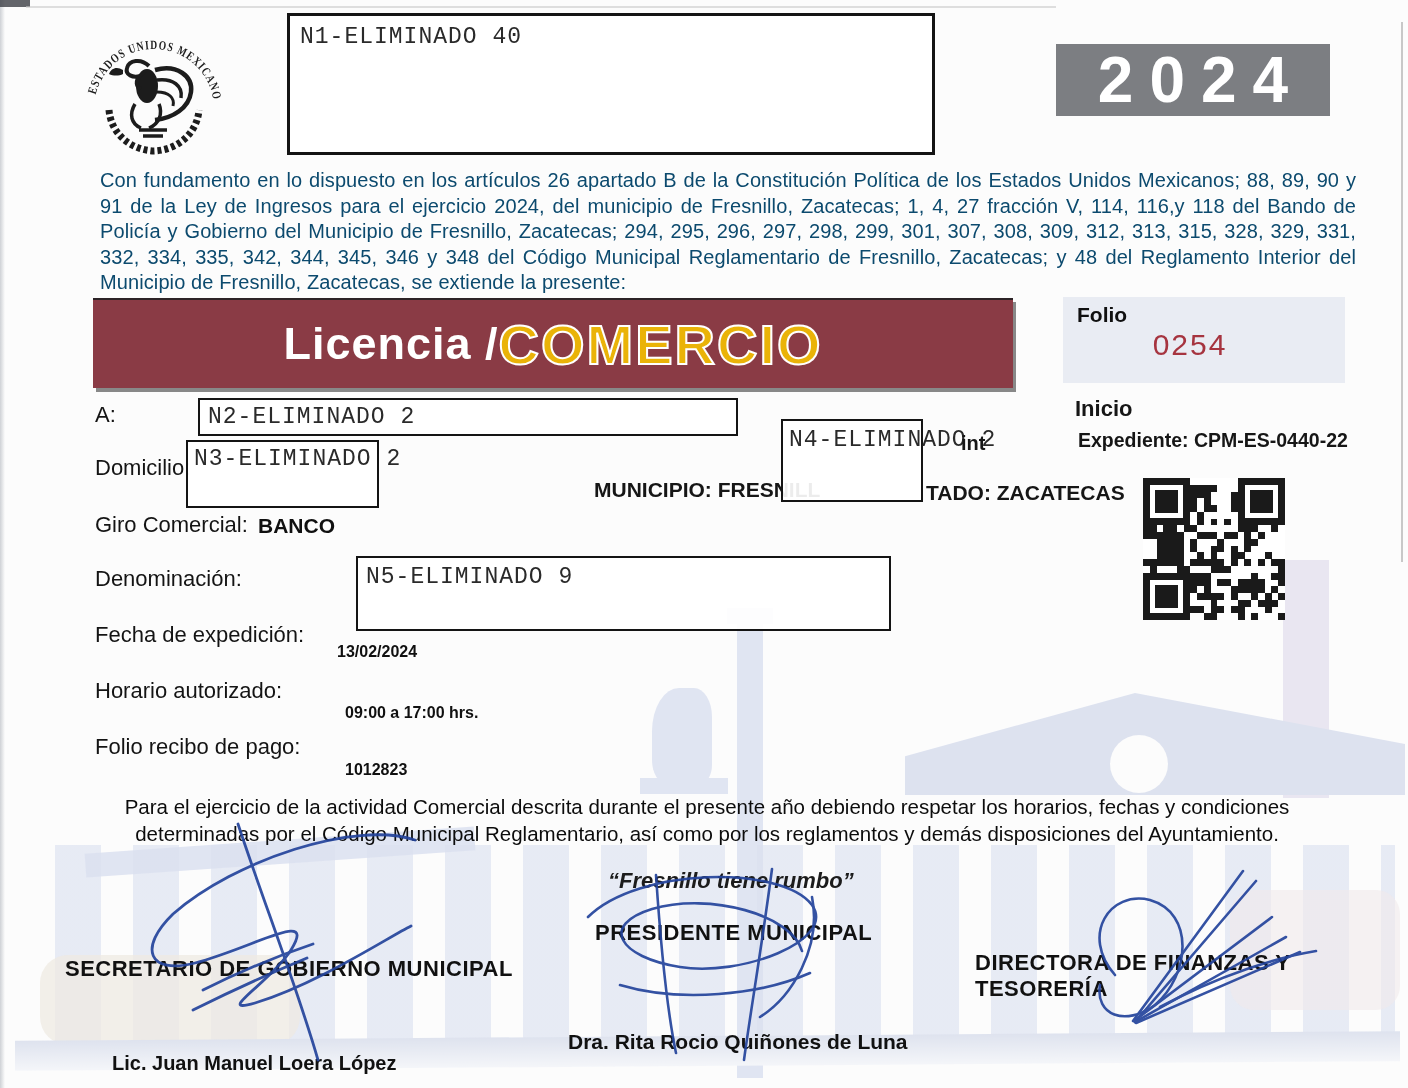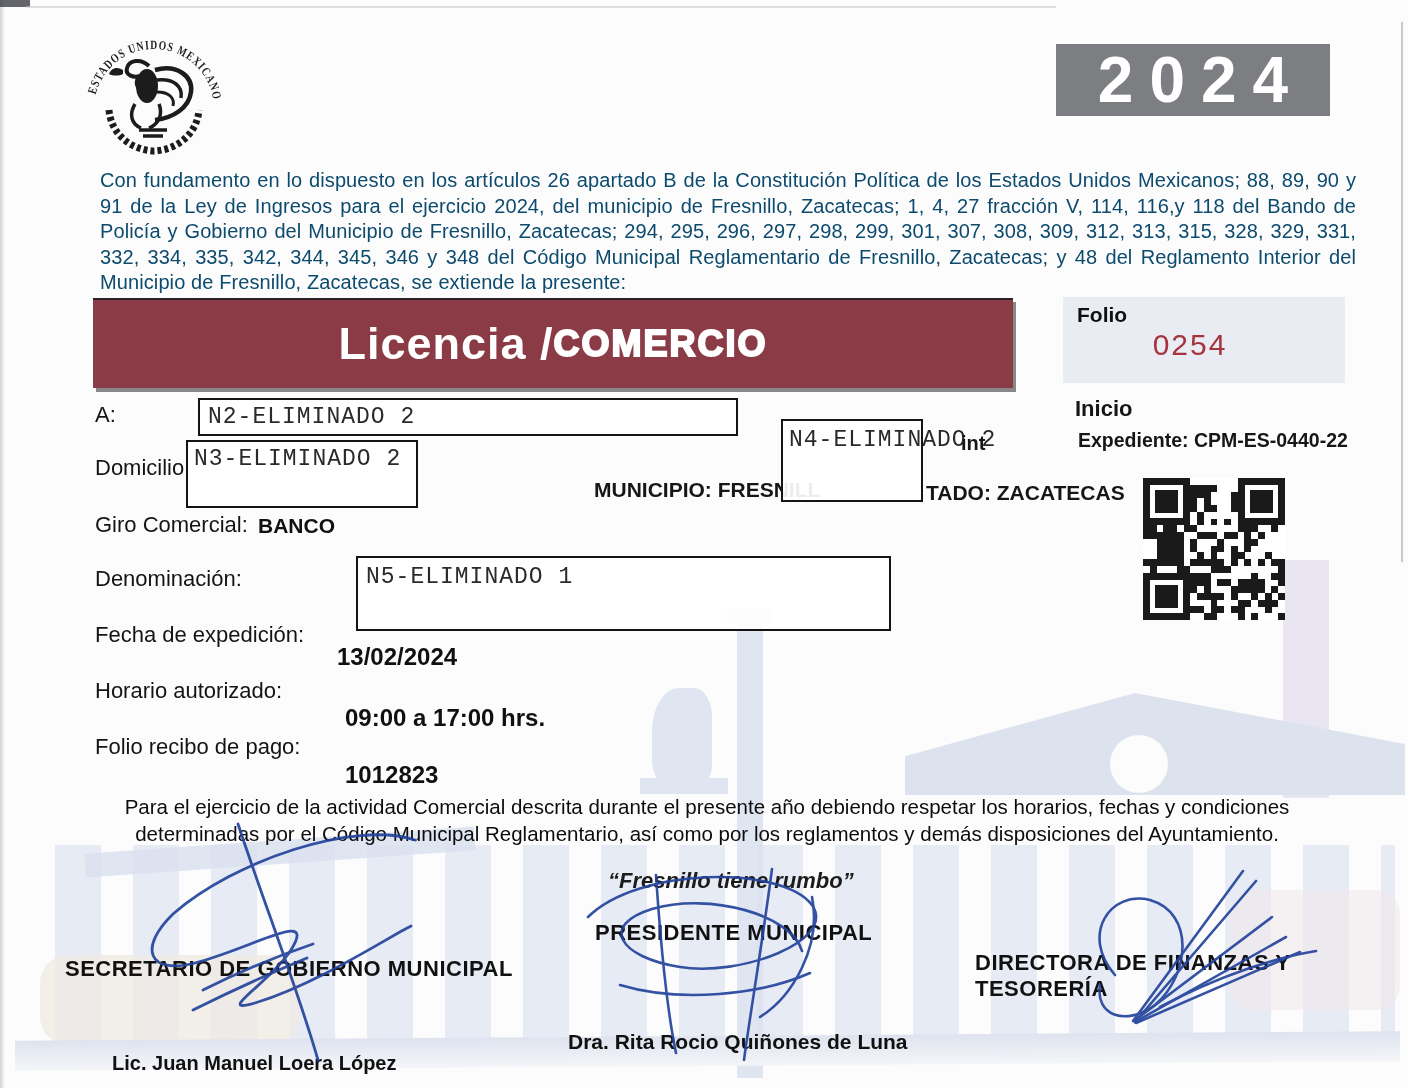--- a/index.html
+++ b/index.html
@@ -33,32 +33,32 @@
   .box{border:3px solid #141414;background:rgba(255,255,255,.92);box-sizing:border-box;}
   .redact{font-family:"Liberation Mono","DejaVu Sans Mono",monospace;font-size:23px;color:#2a2a2a;letter-spacing:1px;white-space:nowrap;}
   .n1box{left:287px;top:13px;width:648px;height:142px;padding:8px 10px;}
   .year{left:1056px;top:44px;width:274px;height:72px;display:flex;align-items:center;justify-content:center;
         font-weight:700;font-size:64px;color:#fff;letter-spacing:16px;text-indent:16px;}
   .legal{left:100px;top:168px;width:1256px;font-size:20px;line-height:25.5px;color:#0c4a6e;text-align:justify;letter-spacing:.1px;}
   
   .banner{left:93px;top:298px;width:920px;height:88px;display:flex;align-items:center;justify-content:center;
           border-top:2px solid #2c2326;box-shadow:3px 4px 0 rgba(40,40,40,.55);}
   .banner .pre{color:#fff;font-weight:700;font-size:45px;letter-spacing:1px;}
-  .banner .main{color:#ffffff;font-weight:700;font-size:36px;letter-spacing:2px;-webkit-text-stroke:2px #fff;}
+  .banner .main{color:#eab308;font-weight:700;font-size:56px;letter-spacing:2px;-webkit-text-stroke:2px #fff;}
   
   .foliobox{left:1063px;top:297px;width:282px;height:86px;background:#e9ecf3;}
   .folio-label{left:1077px;top:303px;font-weight:700;font-size:21px;color:#101010;}
   .folio-num{left:1100px;top:328px;width:180px;text-align:center;font-size:30px;letter-spacing:2px;}
   .inicio{left:1075px;top:396px;font-weight:700;font-size:22px;}
   .expediente{left:1078px;top:429px;font-weight:700;font-size:19.5px;}
   
   .flabel{font-size:22px;color:#141414;}
-  .fvalue{font-weight:700;font-size:24px;color:#101010;}
+  .fvalue{font-weight:700;font-size:16px;color:#101010;}
   .n2box{left:198px;top:398px;width:540px;height:38px;padding:4px 8px;border-width:2.5px;}
-  .n3box{left:186px;top:440px;width:232px;height:68px;padding:4px 6px;border-width:2.5px;}
+  .n3box{left:186px;top:440px;width:193px;height:68px;padding:4px 6px;border-width:2.5px;}
   .n4box{left:781px;top:419px;width:142px;height:83px;padding:6px 6px;border-width:2.5px;overflow:visible;z-index:3;}
   .n5box{left:356px;top:556px;width:535px;height:75px;padding:6px 8px;border-width:2.5px;}
   .int{left:961px;top:432px;font-weight:700;font-size:20px;z-index:4;}
   .muni{left:594px;top:478px;font-weight:700;font-size:21px;white-space:nowrap;z-index:2;}
   .estado{left:926px;top:481px;font-weight:700;font-size:21px;white-space:nowrap;z-index:2;}
   
   .qr{left:1143px;top:478px;width:142px;height:142px;background:#fff;}
   .qr-modules{position:absolute;inset:0;}
   .qr-modules i{position:absolute;width:6.9px;height:6.9px;background:#1a1a1a;}
   .qr-finder{position:absolute;width:47px;height:47px;border:7px solid #1a1a1a;box-sizing:border-box;}
@@ -106,20 +106,23 @@
     <ellipse cx="68" cy="68" rx="11" ry="17" fill="#1c1c1c"></ellipse>
     <path d="M70,48 C62,40 50,42 48,50 C46,57 54,60 61,58 C56,63 57,69 62,71" fill="none" stroke="#1c1c1c" stroke-width="4"></path>
     <path d="M76,52 C98,46 114,58 112,74 C110,90 94,100 76,102" fill="none" stroke="#1c1c1c" stroke-width="4.5"></path>
     <path d="M78,62 C94,60 104,68 102,80" fill="none" stroke="#1c1c1c" stroke-width="3.5"></path>
     <path d="M78,74 C90,74 96,80 94,88" fill="none" stroke="#1c1c1c" stroke-width="3"></path>
     <path d="M44,52 C38,48 32,50 30,56 C34,58 40,58 44,56" fill="#1c1c1c"></path>
     <path d="M56,86 C50,96 52,106 62,110 M80,86 C84,96 80,106 70,110" fill="none" stroke="#1c1c1c" stroke-width="3.5"></path>
     <path d="M60,112 L88,112 M64,118 L84,118" stroke="#1c1c1c" stroke-width="3.5"></path>
   </svg>
 
+  <div class="abs box n1box">
+    <span class="redact">N1-ELIMINADO 40</span>
+  </div>
 
   <div class="abs year" style="background:#7c7e82;">
     <span>2024</span>
   </div>
 
   <div class="abs legal">Con fundamento en lo dispuesto en los artículos 26 apartado B de la Constitución Política de los Estados Unidos Mexicanos; 88, 89, 90 y 91 de la Ley de Ingresos para el ejercicio 2024, del municipio de Fresnillo, Zacatecas; 1, 4, 27 fracción V, 114, 116,y 118 del Bando de Policía y Gobierno del Municipio de Fresnillo, Zacatecas; 294, 295, 296, 297, 298, 299, 301, 307, 308, 309, 312, 313, 315, 328, 329, 331, 332, 334, 335, 342, 344, 345, 346 y 348 del Código Municipal Reglamentario de Fresnillo, Zacatecas; y 48 del Reglamento Interior del Municipio de Fresnillo, Zacatecas, se extiende la presente:</div>
 
   <div class="abs banner" style="background:#8a3b45;">
     <span class="pre">Licencia /</span>
     <span class="main">COMERCIO</span>
@@ -145,21 +148,21 @@
   <div class="abs box n4box">
     <span class="redact">N4-ELIMINADO 2</span>
   </div>
   <div class="abs int">int</div>
 
   <div class="abs flabel" style="left:95px;top:512px;">Giro Comercial:</div>
   <div class="abs fvalue" style="left:258px;top:514px;font-size:21px;">BANCO</div>
 
   <div class="abs flabel" style="left:95px;top:566px;">Denominación:</div>
   <div class="abs box n5box">
-    <span class="redact">N5-ELIMINADO 1</span>
+    <span class="redact">N5-ELIMINADO 9</span>
   </div>
 
   <div class="abs flabel" style="left:95px;top:622px;">Fecha de expedición:</div>
   <div class="abs fvalue" style="left:337px;top:643px;">13/02/2024</div>
 
   <div class="abs flabel" style="left:95px;top:678px;">Horario autorizado:</div>
   <div class="abs fvalue" style="left:345px;top:704px;">09:00 a 17:00 hrs.</div>
 
   <div class="abs flabel" style="left:95px;top:734px;">Folio recibo de pago:</div>
   <div class="abs fvalue" style="left:345px;top:761px;">1012823</div>

